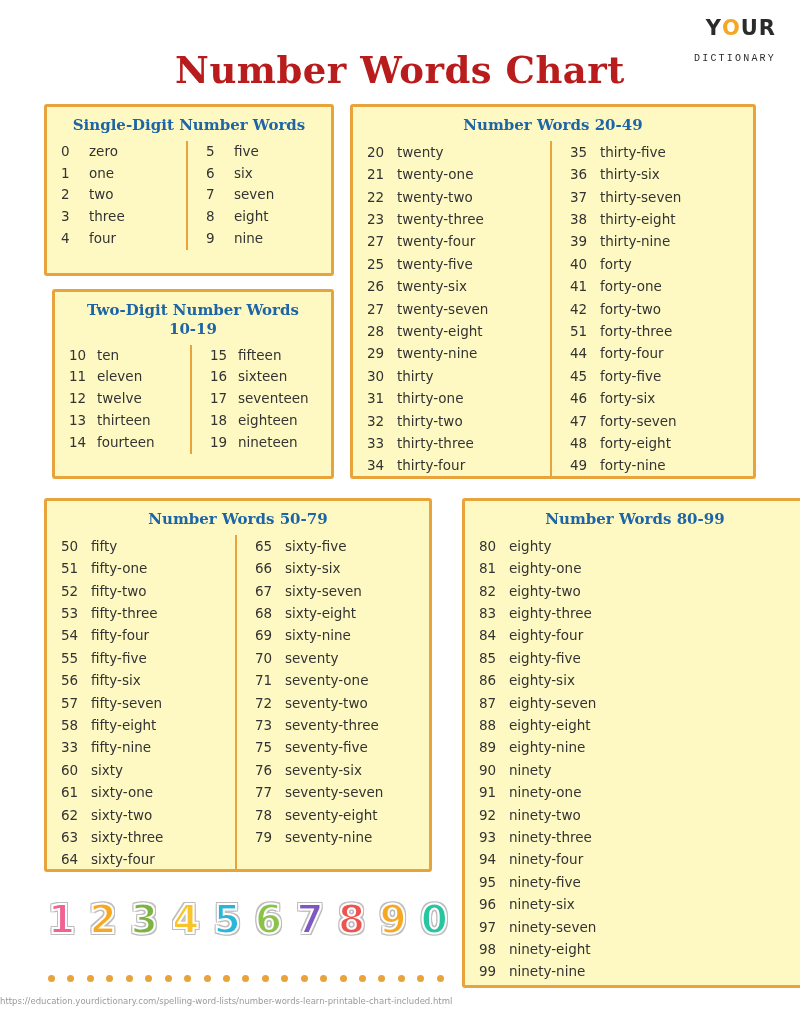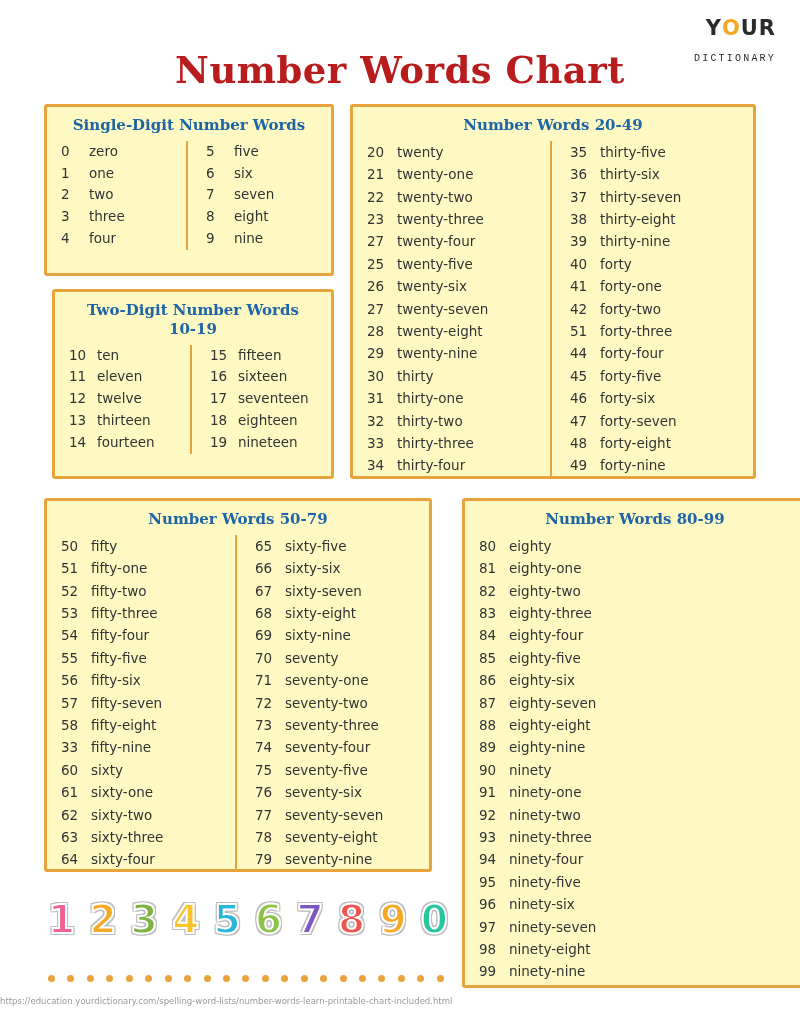--- a/index.html
+++ b/index.html
@@ -528,24 +528,20 @@
           </div>
         <div class="row">
             <span class="num">72</span>
             <span class="word">seventy-two</span>
           </div>
         <div class="row">
             <span class="num">73</span>
             <span class="word">seventy-three</span>
           </div>
         <div class="row">
-            <span class="num">74</span>
-            <span class="word">seventy-four</span>
-          </div>
-        <div class="row">
             <span class="num">75</span>
             <span class="word">seventy-five</span>
           </div>
         <div class="row">
             <span class="num">76</span>
             <span class="word">seventy-six</span>
           </div>
         <div class="row">
             <span class="num">77</span>
             <span class="word">seventy-seven</span>

